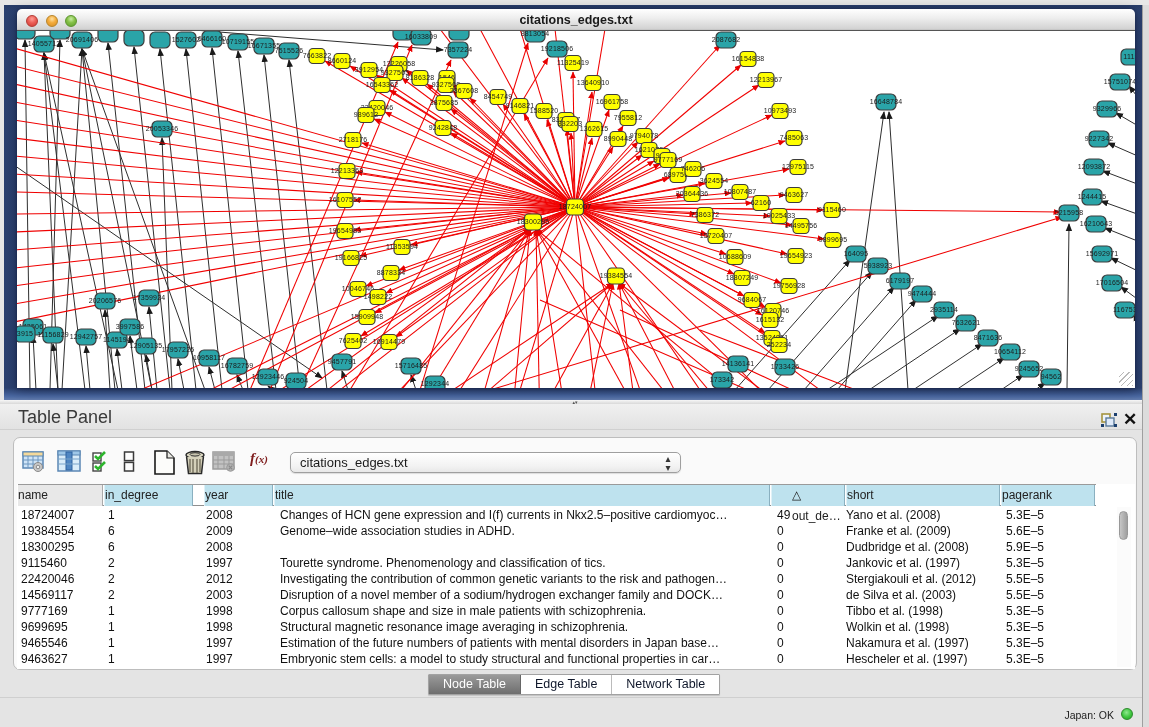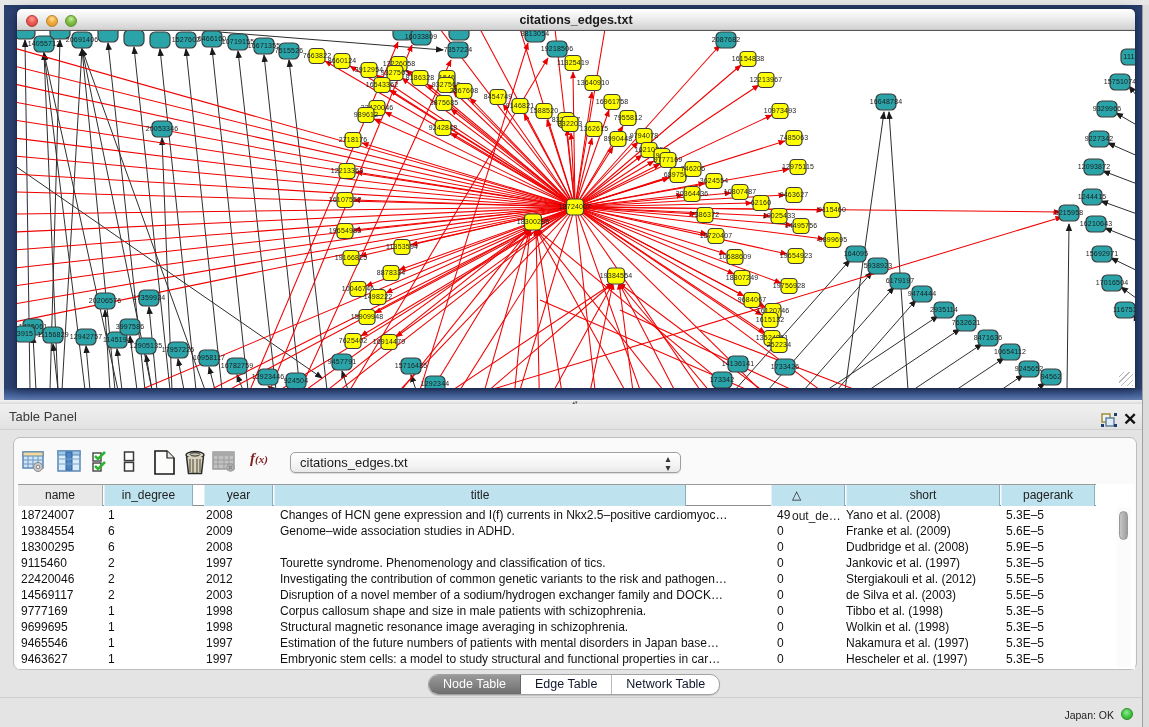--- a/index.html
+++ b/index.html
@@ -15,54 +15,54 @@
 #tl1{left:9px;background:radial-gradient(circle at 50% 30%,#ff9d96 0,#ec5f57 45%,#ce3a32 100%);border:.5px solid #b43b34}
 #tl2{left:29px;background:radial-gradient(circle at 50% 30%,#ffe0a0 0,#f3ab3b 45%,#d88f25 100%);border:.5px solid #b8852a}
 #tl3{left:48px;background:radial-gradient(circle at 50% 30%,#c7eda4 0,#84c046 45%,#5f9e2f 100%);border:.5px solid #5d9630}
 #canvas{position:absolute;left:0;top:22px;width:1118px;height:357px;background:#fff;overflow:hidden}
 #grip{position:absolute;right:2px;bottom:2px;width:14px;height:14px;
  background:repeating-linear-gradient(135deg,transparent 0,transparent 3px,#b9b9b9 3px,#b9b9b9 4px)}
 
 #tp{position:absolute;left:0;top:400px;width:1149px;height:327px;background:#e4e4e4}
 #tp-div{position:absolute;left:0;top:0;width:100%;height:4px;background:linear-gradient(180deg,#f7f7f7,#d8d8d8)}
 #tp-head{position:absolute;left:0;top:4px;width:100%;height:26px;background:linear-gradient(180deg,#f0f0f0,#e2e2e2);border-bottom:1px solid #d0d0d0}
-#tp-head .t{font-size:13px;color:#3a3a3a;line-height:26px;padding-left:9px}
+#tp-head .t{font-size:18px;color:#3a3a3a;line-height:26px;padding-left:18px}
 #float-ic{position:absolute;top:8px;left:1101px;width:17px;height:16px}
 #close-x{position:absolute;top:7px;left:1123px;width:16px;height:18px;font-size:17px;font-weight:bold;color:#111;line-height:18px}
 #box{position:absolute;left:13px;top:37px;width:1124px;height:233px;background:#fafafa;border:1px solid #bdbdbd;border-radius:7px}
 #toolbar{position:absolute;left:0;top:0;width:100%;height:46px}
 #toolbar svg{position:absolute;top:12px}
 #combo{position:absolute;left:276px;top:14px;width:391px;height:21px;border:1px solid #9f9f9f;border-radius:5px;background:linear-gradient(180deg,#ffffff,#f2f2f2 70%,#e8e8e8);box-shadow:0 1px 1px rgba(0,0,0,.12)}
 #combo .t{font-size:13px;color:#1a1a1a;line-height:20px;padding-left:9px}
 #combo .arr{position:absolute;right:7px;top:1px;font-size:10px;color:#333;line-height:9px;text-align:center;width:10px}
 
 #tbl{position:absolute;left:3px;top:46px;width:1118px;height:185px;background:#fff;overflow:hidden}
 #thead{position:absolute;left:1px;top:0;width:1078px;height:22px;border-top:1px solid #9a9a9a;border-bottom:1px solid #8f8f8f}
-.th{position:absolute;top:0;height:21px;background:#bee2ee;border-right:1px solid #8ab0c0;border-left:1px solid #dff1f7;font-size:12px;color:#222;text-align:center;line-height:21px}
+.th{position:absolute;top:0;height:21px;background:#bee2ee;border-right:1px solid #8ab0c0;border-left:1px solid #dff1f7;font-size:12px;color:#222;line-height:21px}
 #th1{left:0;width:85px;background:#e8e8e8;border-left:none;border-right:1px solid #aaa}
 #th2{left:86px;width:89px}
 #th3{left:186px;width:69px}
-#th4{left:256px;width:412px}
+#th4{left:256px;width:496px}
 #th5{left:753px;width:74px;text-align:left;padding-left:20px}
 #th6{left:828px;width:154px}
 #th7{left:983px;width:94px}
 #rows{position:absolute;left:1px;top:23px;width:1078px}
 .tr{position:relative;height:16px;font-size:12px;color:#111;white-space:nowrap}
 .tr div{position:absolute;top:0;height:16px;line-height:16px;overflow:hidden}
 .c1{left:3px;width:83px}
 .c2{left:90px;width:95px}
 .c3{left:188px;width:67px}
 .c4{left:262px;width:490px}
 .c5{left:759px;width:68px}
 .c6{left:828px;width:154px;text-align:left}
 .c7{left:988px;width:90px}
 #sbar{position:absolute;left:1100px;top:23px;width:14px;height:160px;background:#fbfbfb}
 #sthumb{position:absolute;left:2px;top:4px;width:9px;height:29px;border-radius:5px;background:linear-gradient(90deg,#c6c6c6,#9f9f9f);border:1px solid #989898}
 
-#tabs{position:absolute;left:428px;top:274px;height:21px;border:1px solid #a2a2a2;border-radius:10px;background:#fff;box-shadow:0 1px 1px rgba(0,0,0,.15);display:flex;overflow:hidden}
+#tabs{position:absolute;left:428px;top:274px;height:21px;border:1px solid #a2a2a2;border-radius:1px;background:#fff;box-shadow:0 1px 1px rgba(0,0,0,.15);display:flex;overflow:hidden}
 .tab{font-size:12.5px;color:#0f172a;line-height:19px;padding:0 14px;border-right:1px solid #bbb}
 #tab1{background:linear-gradient(180deg,#9a9a9a,#6e6e6e);color:#fff;border-right:1px solid #666}
 #tab3{border-right:none}
 #mem{position:absolute;right:35px;top:309px;font-size:10.5px;color:#222}
 #memdot{position:absolute;right:16px;top:308px;width:12px;height:12px;border-radius:50%;background:radial-gradient(circle at 45% 35%,#8ee88e 0,#3dc53d 55%,#27a027 100%);border:1px solid #2c8a2c}
 #botline{position:absolute;left:0;top:297px;width:100%;height:1px;background:#cfcfcf}
 </style></head>
 <body>
 <div id="desk">
     <div class="shade"></div>

